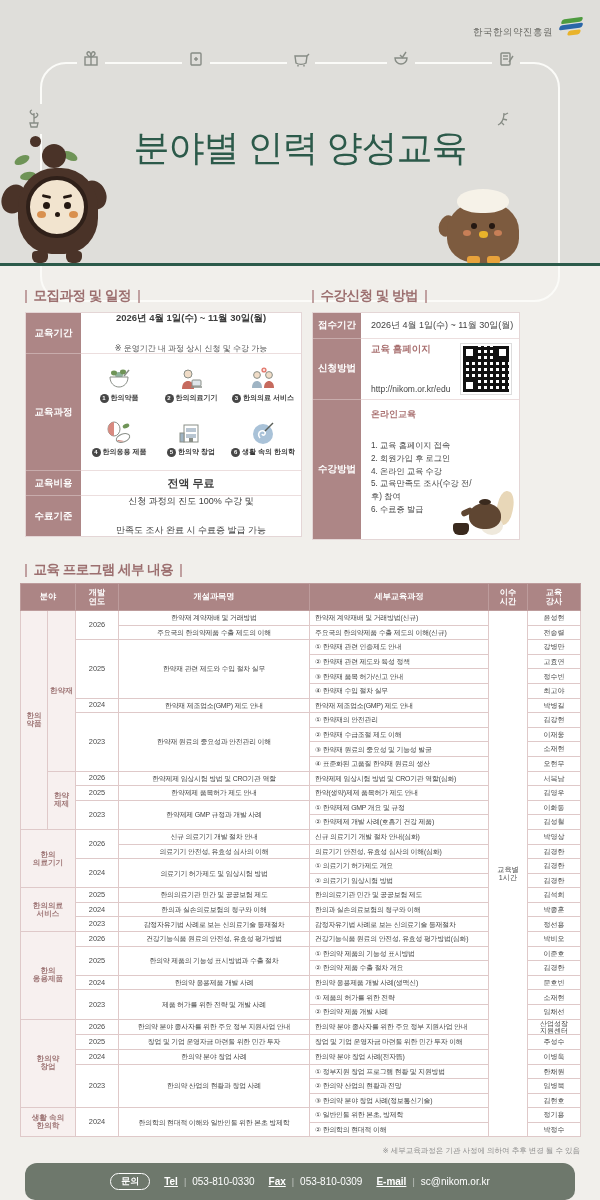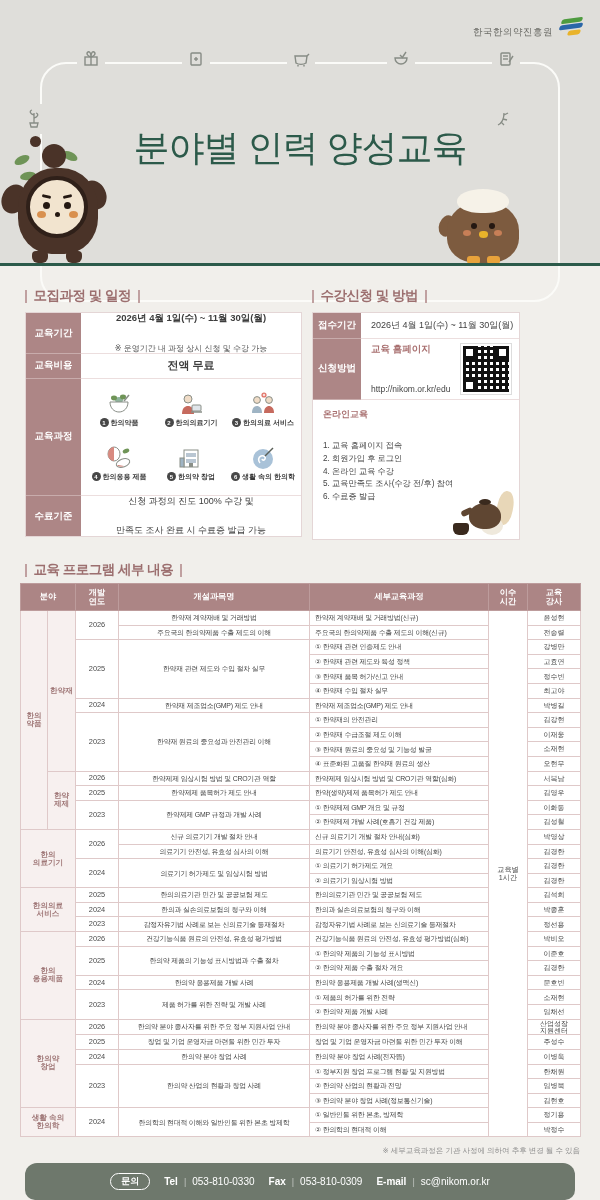--- a/index.html
+++ b/index.html
@@ -108,21 +108,21 @@
   #program-table td.detail-cell { text-align:left; padding-left:5px; font-size:6.9px; white-space:nowrap; letter-spacing:-0.2px; }
   #program-table td.hours-cell { font-size:7.2px; color:#4a4a4a; }
   #program-table td.instructor-cell { font-size:7px; }
 
   .note { position:absolute; right:20px; top:1146px; font-size:7.5px; color:#8d8d8d; }
 
   
   #footer { position:absolute; left:25px; top:1163px; width:550px; height:37px; background:#6e786c; border-radius:12px 12px 10px 10px; display:flex; align-items:center; justify-content:center; gap:14px; color:#fff; }
   .pill { border:1.4px solid #fff; border-radius:11px; padding:1px 10px; font-size:9px; font-weight:700; }
   .contact { display:flex; align-items:center; gap:6px; font-size:10px; }
-  .contact .lbl { font-weight:700; }
+  .contact .lbl { font-weight:700;text-decoration:underline; }
   .contact .sep { opacity:0.55; font-size:9px; }
 </style>
 </head>
 <body>
 
 <div id="page">
 
   <div id="header">
     <div class="logo">
       <span class="logo-text">한국한의약진흥원</span>
@@ -235,26 +235,20 @@
       <span>모집과정 및 일정</span>
       <span class="tick"></span>
   </div>
   <div class="panel" style="left:25px; top:312px; width:277px; height:225px; display:flex; flex-direction:column;">
     <div class="prow" style="height:41px;">
       <div class="plabel" style="width:55px;">교육기간</div>
       <div class="pcontent">
         <div class="line-main">2026년 4월 1일(수) ~ 11월 30일(월)</div>
         <div class="line-sub">※ 운영기간 내 과정 상시 신청 및 수강 가능</div>
       </div>
-    </div>
-    <div class="prow" style="height:25px;">
-      <div class="plabel" style="width:55px;">교육비용</div>
-      <div class="pcontent">
-          <div class="fee-text">전액 무료</div>
-        </div>
     </div>
     <div class="prow" style="height:119px;">
       <div class="plabel" style="width:55px;">교육과정</div>
       <div class="pcontent">
         <div class="course-grid">
           <div class="course-item">
             <svg width="26" height="24" viewBox="0 0 26 24">
                 <ellipse cx="13" cy="8" rx="4" ry="3" fill="#8fb39b"></ellipse>
                 <ellipse cx="8" cy="6" rx="3" ry="2.4" fill="#6f9457"></ellipse>
                 <ellipse cx="17" cy="5" rx="3" ry="2.4" fill="#6f9457"></ellipse>
@@ -326,20 +320,26 @@
                 <line x1="15" y1="10" x2="23" y2="2" stroke="#5a5f58" stroke-width="1.4"></line>
               </svg>
             <div class="course-label">
                 <span class="badge">6</span>
                 <span>생활 속의 한의학</span>
               </div>
           </div>
         </div>
       </div>
     </div>
+    <div class="prow" style="height:25px;">
+      <div class="plabel" style="width:55px;">교육비용</div>
+      <div class="pcontent">
+          <div class="fee-text">전액 무료</div>
+        </div>
+    </div>
     <div class="prow" style="height:40px;">
       <div class="plabel" style="width:55px;text-align:center;">수료기준</div>
       <div class="pcontent">
         <div class="line-main" style="font-weight:400; font-size:9px;">신청 과정의 진도 100% 수강 및</div>
         <div class="line-main" style="font-weight:400; font-size:9px;">만족도 조사 완료 시 수료증 발급 가능</div>
       </div>
     </div>
   </div>
 
   <div class="sec-title" style="left:312px; top:287px;">
@@ -360,20 +360,21 @@
         <div class="site-title">교육 홈페이지</div>
         <div class="site-url">http://nikom.or.kr/edu</div>
         <div class="qr">
             <i class="q1"></i>
             <i class="q2"></i>
             <i class="q3"></i>
           </div>
       </div>
     </div>
     <div class="prow" style="height:140px;">
+      <div class="plabel" style="width:48px;">수강방법</div>
       <div class="pcontent apply-left" style="justify-content:flex-start; padding-top:8px;">
         <div class="steps-title">온라인교육</div>
         <div class="steps">
           <div>1. 교육 홈페이지 접속</div>
           <div>2. 회원가입 후 로그인</div>
           <div>4. 온라인 교육 수강</div>
           <div>5. 교육만족도 조사(수강 전/후) 참여</div>
           <div>6. 수료증 발급</div>
         </div>
         <div class="teapot">

